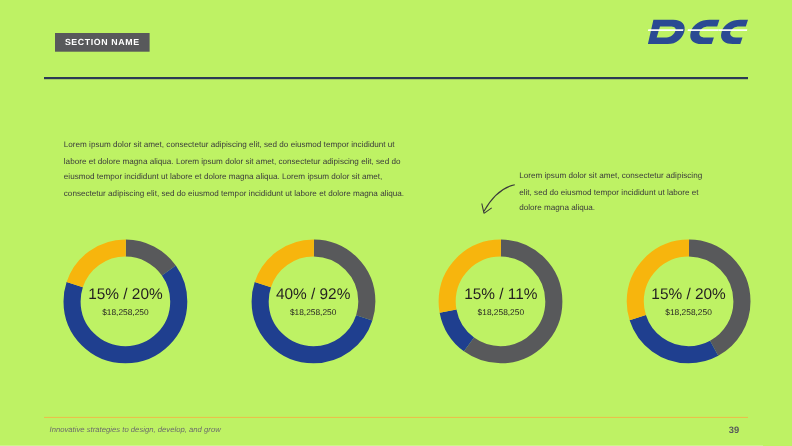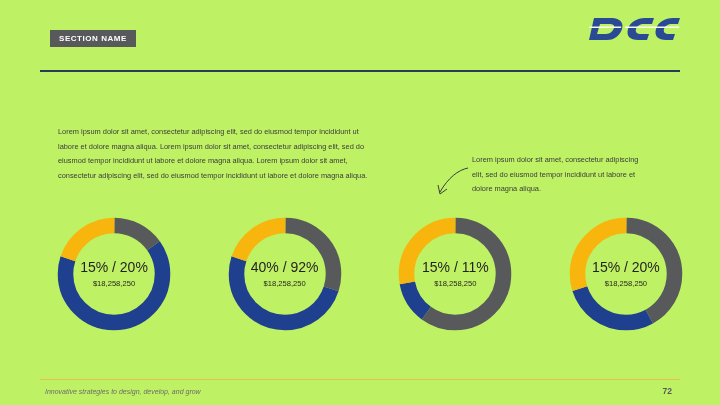--- a/index.html
+++ b/index.html
@@ -161,15 +161,15 @@
       <div class="donut-center">
         <div class="donut-main">15% / 20%</div>
         <div class="donut-sub">$18,258,250</div>
       </div>
     </div>
 
   </div>
 
   <div class="footer-rule"></div>
   <div class="footer-tagline">Innovative strategies to design, develop, and grow</div>
-  <div class="page-number">72</div>
+  <div class="page-number">39</div>
 
 </div>
 
 </body></html>

